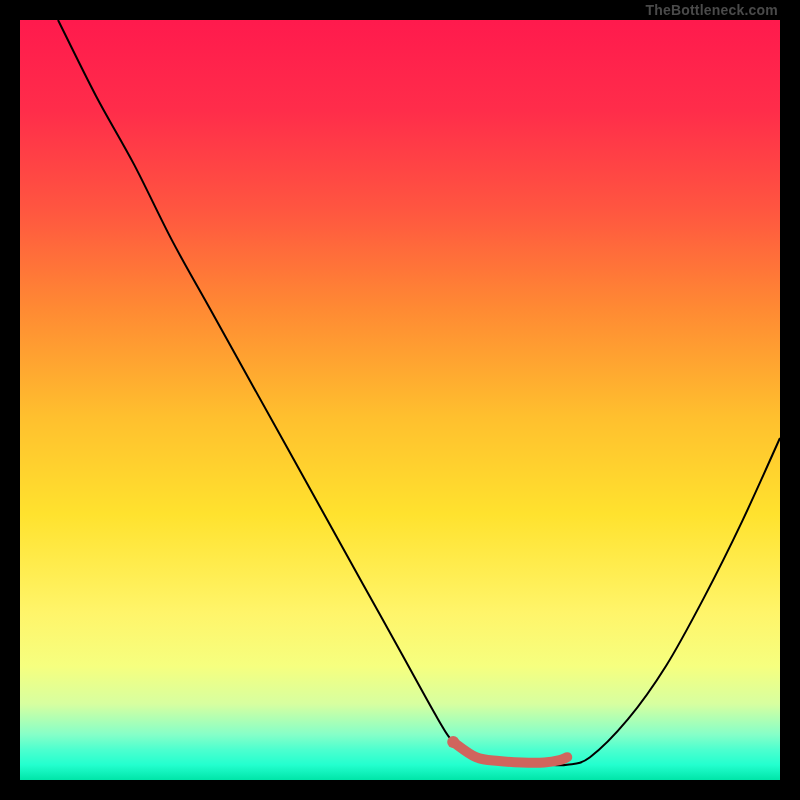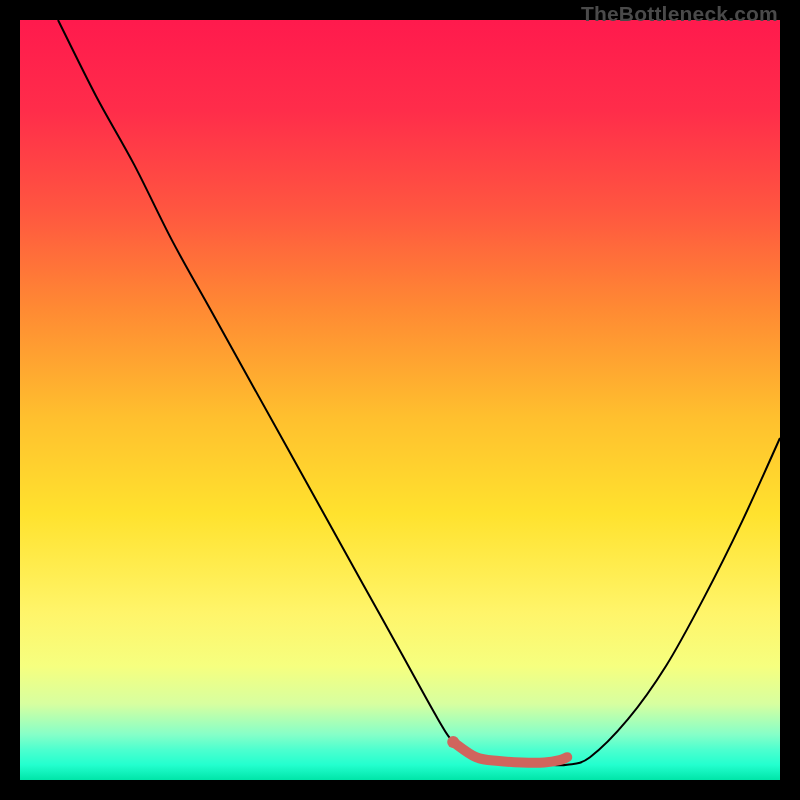--- a/index.html
+++ b/index.html
@@ -35,21 +35,21 @@
       #86ffc8 94%,
       #4dffcf 96%,
       #23ffcf 98%,
       #00e5a8 100%);
   }
   .watermark {
     position: absolute;
     top: 2px;
     right: 22px;
     color: #4a4a4a;
-    font-size: 21px;
+    font-size: 14px;
     font-weight: 600;
     letter-spacing: 0.2px;
   }
   svg.overlay {
     position: absolute;
     left: 20px;
     top: 20px;
     width: 760px;
     height: 760px;
     overflow: visible;

